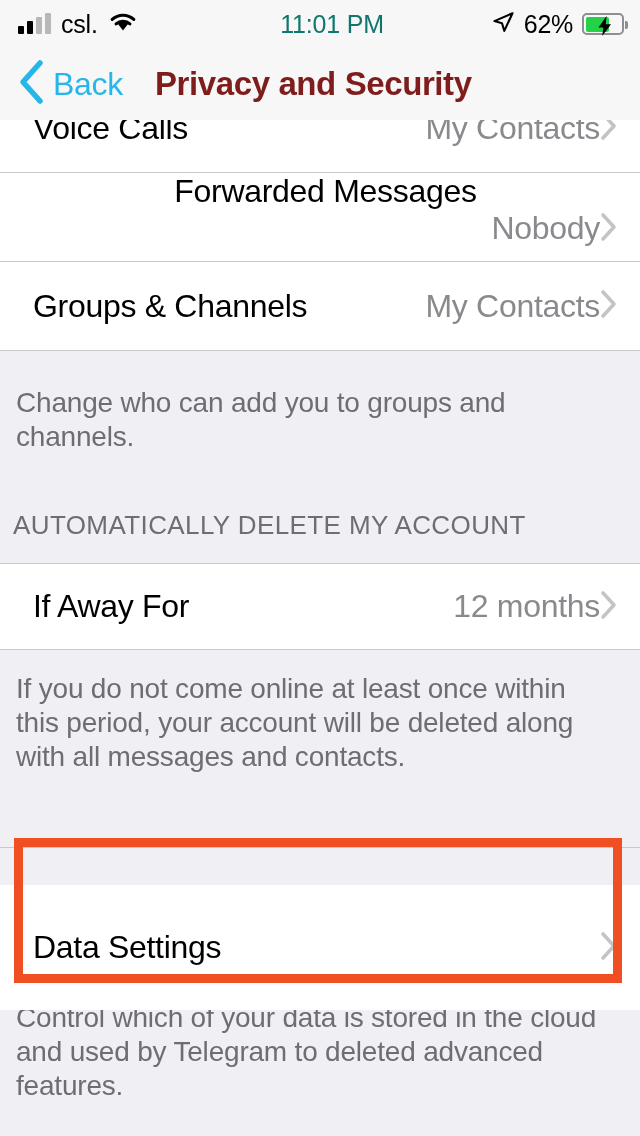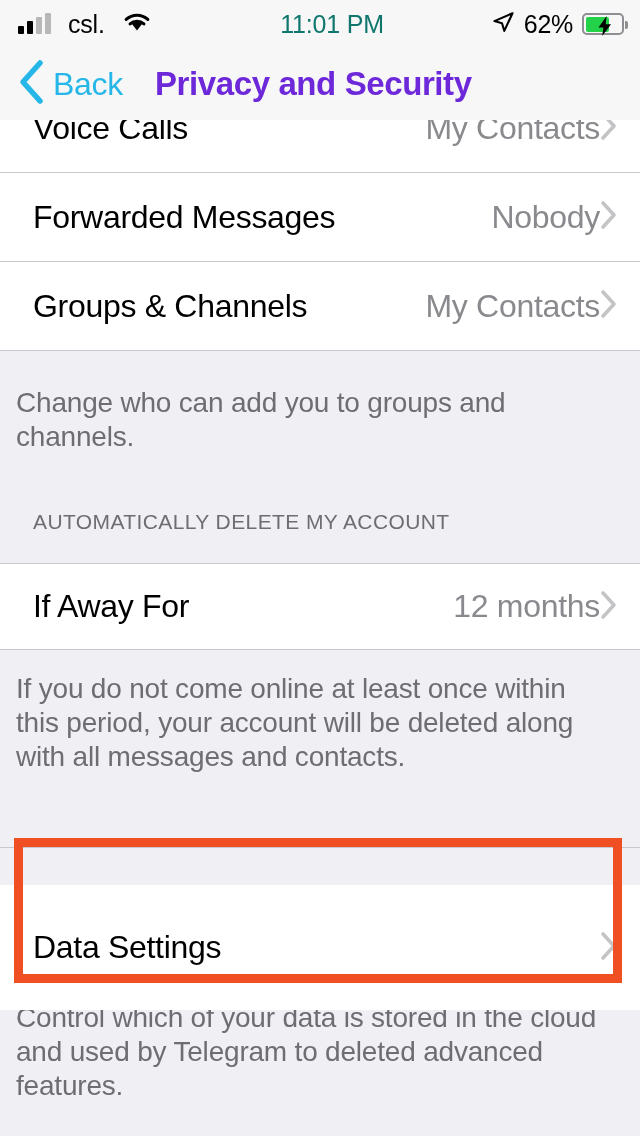--- a/index.html
+++ b/index.html
@@ -32,21 +32,21 @@
     background: #f7f7f7;
     display: flex;
     align-items: center;
     z-index: 30;
   }
   .status-left {
     position: absolute;
     left: 18px;
     display: flex;
     align-items: center;
-    gap: 17px;
+    gap: 10px;
   }
   .signal-bars {
     display: flex;
     align-items: flex-end;
     gap: 3px;
     height: 20px;
   }
   .signal-bars i {
     display: block;
     width: 6px;
@@ -138,21 +138,21 @@
   .back-label {
     font-size: 32px;
     color: #27b6e8;
     letter-spacing: -0.3px;
   }
   .nav-title {
     position: absolute;
     left: 155px;
     font-size: 33px;
     font-weight: bold;
-    color: #6d28d9;
+    color: #7f1d1d;
     letter-spacing: -0.4px;
   }
 
   
   .content {
     position: absolute;
     top: 120px; left: 0;
     width: 640px;
     height: 1016px;
     background: #efeff4;
@@ -200,37 +200,37 @@
   .separator.full { left: 0; }
 
   .footer-text {
     font-size: 28px;
     line-height: 1.22;
     color: #6d6d72;
     letter-spacing: -0.2px;
     padding: 0 34px 0 16px;
   }
   .section-header {
-    font-size: 21px;
+    font-size: 26px;
     color: #6d6d72;
     letter-spacing: 0.4px;
-    padding-left: 33px;
+    padding-left: 13px;
   }
 
   
   .blk { position: absolute; left: 0; width: 640px; box-sizing: border-box; }
 
   
   #cell-voice-calls {
     top: -36px;
     height: 88px;
   }
   #sep-voice { top: 52px; }
 
-  #cell-forwarded { top: 53px; height: 88px; }
+  #cell-forwarded { top: 53px; height: 88px; flex-direction: column; }
   #sep-forwarded { top: 141px; }
 
   #cell-groups { top: 142px; height: 88px; }
   #sep-groups { top: 230px; }
 
   #footer-groups {
     top: 243px;
     height: 160px;
     background: #efeff4;
     padding-top: 23px;

